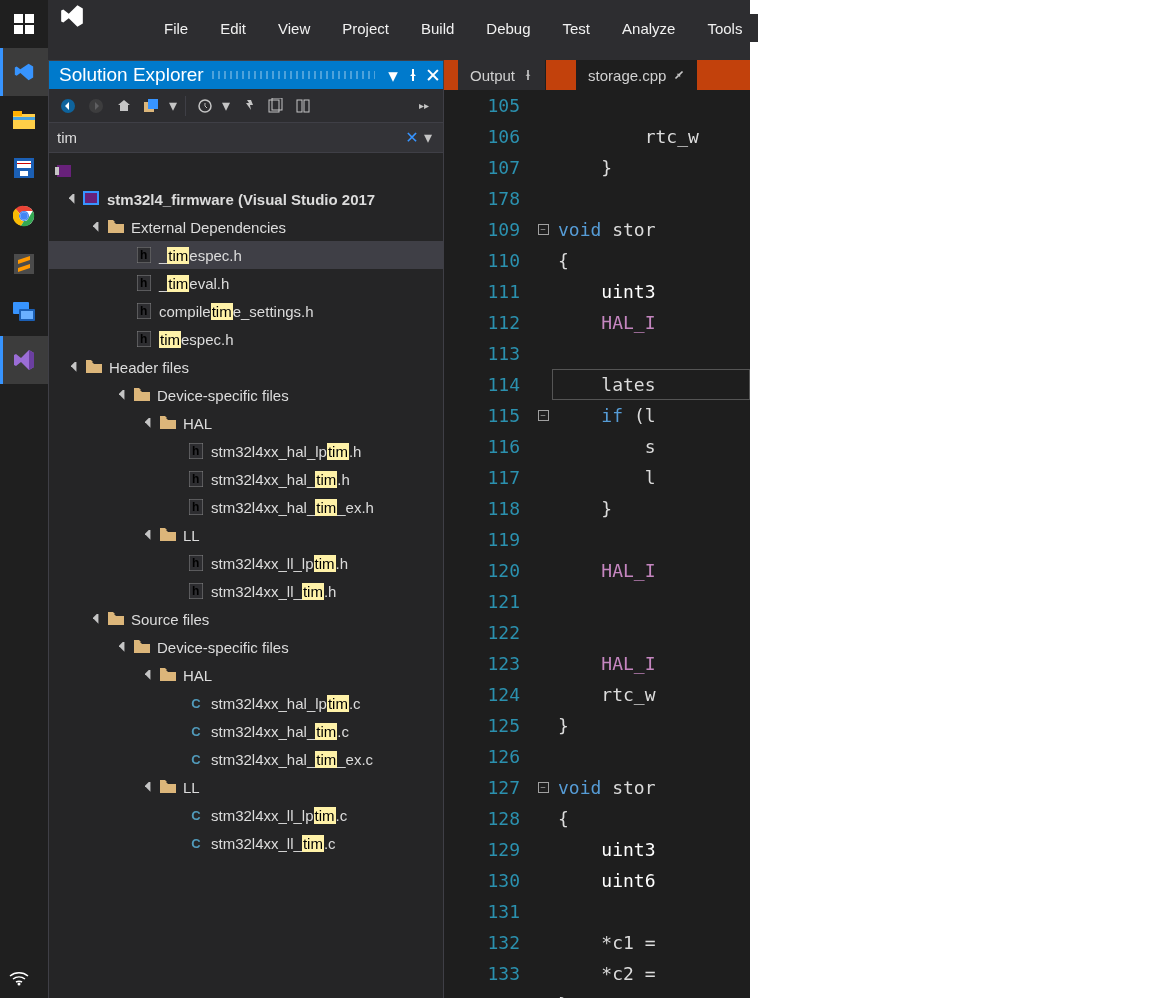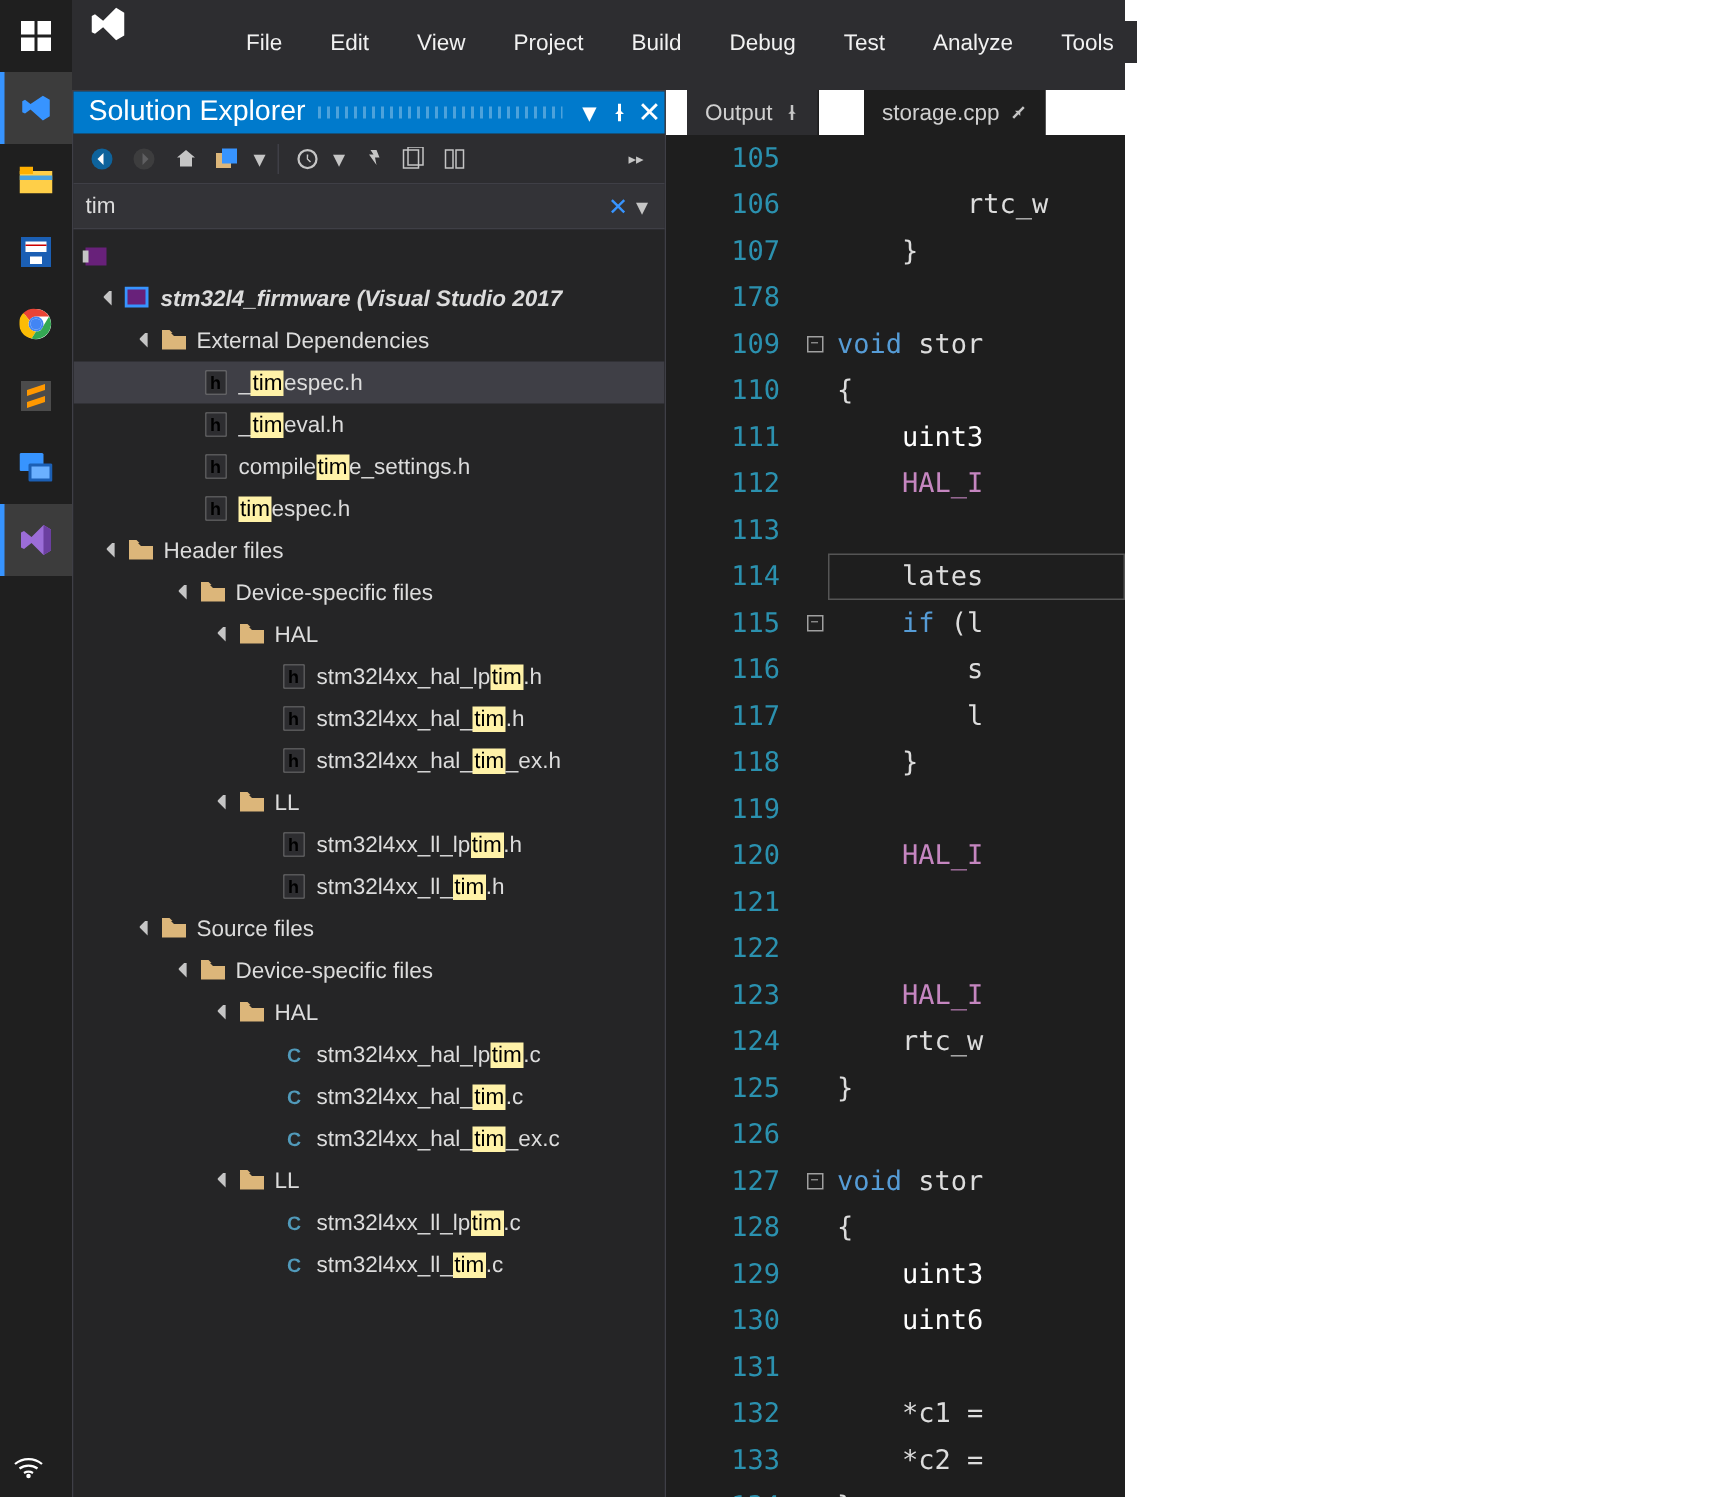--- a/index.html
+++ b/index.html
@@ -41,21 +41,21 @@
 .node.selected { background:#3f3f46; }
 .expander { width:14px; height:14px; display:inline-flex; align-items:center; justify-content:center; margin-right:2px; color:#c5c5c5; }
 .icon { width:18px; height:18px; display:inline-flex; align-items:center; justify-content:center; margin-right:6px; }
 .folder-icon svg path{ fill:#dcb67a; }
 .hfile { color:#b180d7; font-weight:bold; font-size:12px; }
 .cfile { color:#519aba; font-weight:bold; font-size:13px; }
 .hl { background:#fff2a8; color:#000; padding:0 1px; }
 .bold { font-weight:600; }
 
 .editor-area { flex:1; background:#1e1e1e; display:flex; flex-direction:column; }
-.tabs-row { height:30px; background:#ffffff; display:flex; align-items:flex-end; }
+.tabs-row { height:30px; background:#c2410c; display:flex; align-items:flex-end; }
 .tab { height:30px; padding:0 12px; display:flex; align-items:center; color:#d0d0d0; font-size:15px; gap:8px; border-right:1px solid #1e1e1e; }
 .tab.output { background:#2d2d30; }
 .tab.file { background:#1e1e1e;text-align:right; }
 .tab .pin { font-size:11px; }
 
 .code { flex:1; display:flex; font-family:Consolas, monospace; font-size:18px; line-height:31px; overflow:hidden; }
 .gutter { width:90px; text-align:right; color:#2b91af; background:#1e1e1e; padding-right:14px; padding-top:0; }
 .gutter div { height:31px; }
 .fold-col { width:18px; background:#1e1e1e; color:#a0a0a0; }
 .fold-col div { height:31px; display:flex; align-items:center; justify-content:center; font-size:11px; }
@@ -258,21 +258,21 @@
       </div>
       <div class="tree" id="tree">
           <div class="node" style="padding-left:6px;">
             <span class="icon">
               <svg width="18" height="16">
                 <rect x="2" y="2" width="14" height="12" fill="#68217a"></rect>
                 <rect x="0" y="4" width="4" height="8" fill="#c5c5c5"></rect>
               </svg>
             </span>
           </div>
-          <div class="node" style="padding-left:18px;font-style:italic;">
+          <div class="node" style="padding-left:18px;">
             <span class="expander">
               <svg width="10" height="10">
                 <path fill="#c5c5c5" d="M0 0h8L0 8z" transform="rotate(-45 4 4) translate(1 1)"></path>
               </svg>
             </span>
             <span class="icon">
               <svg width="18" height="16">
                 <rect width="16" height="14" fill="#3794ff"></rect>
                 <rect x="2" y="2" width="12" height="10" fill="#68217a"></rect>
               </svg>

